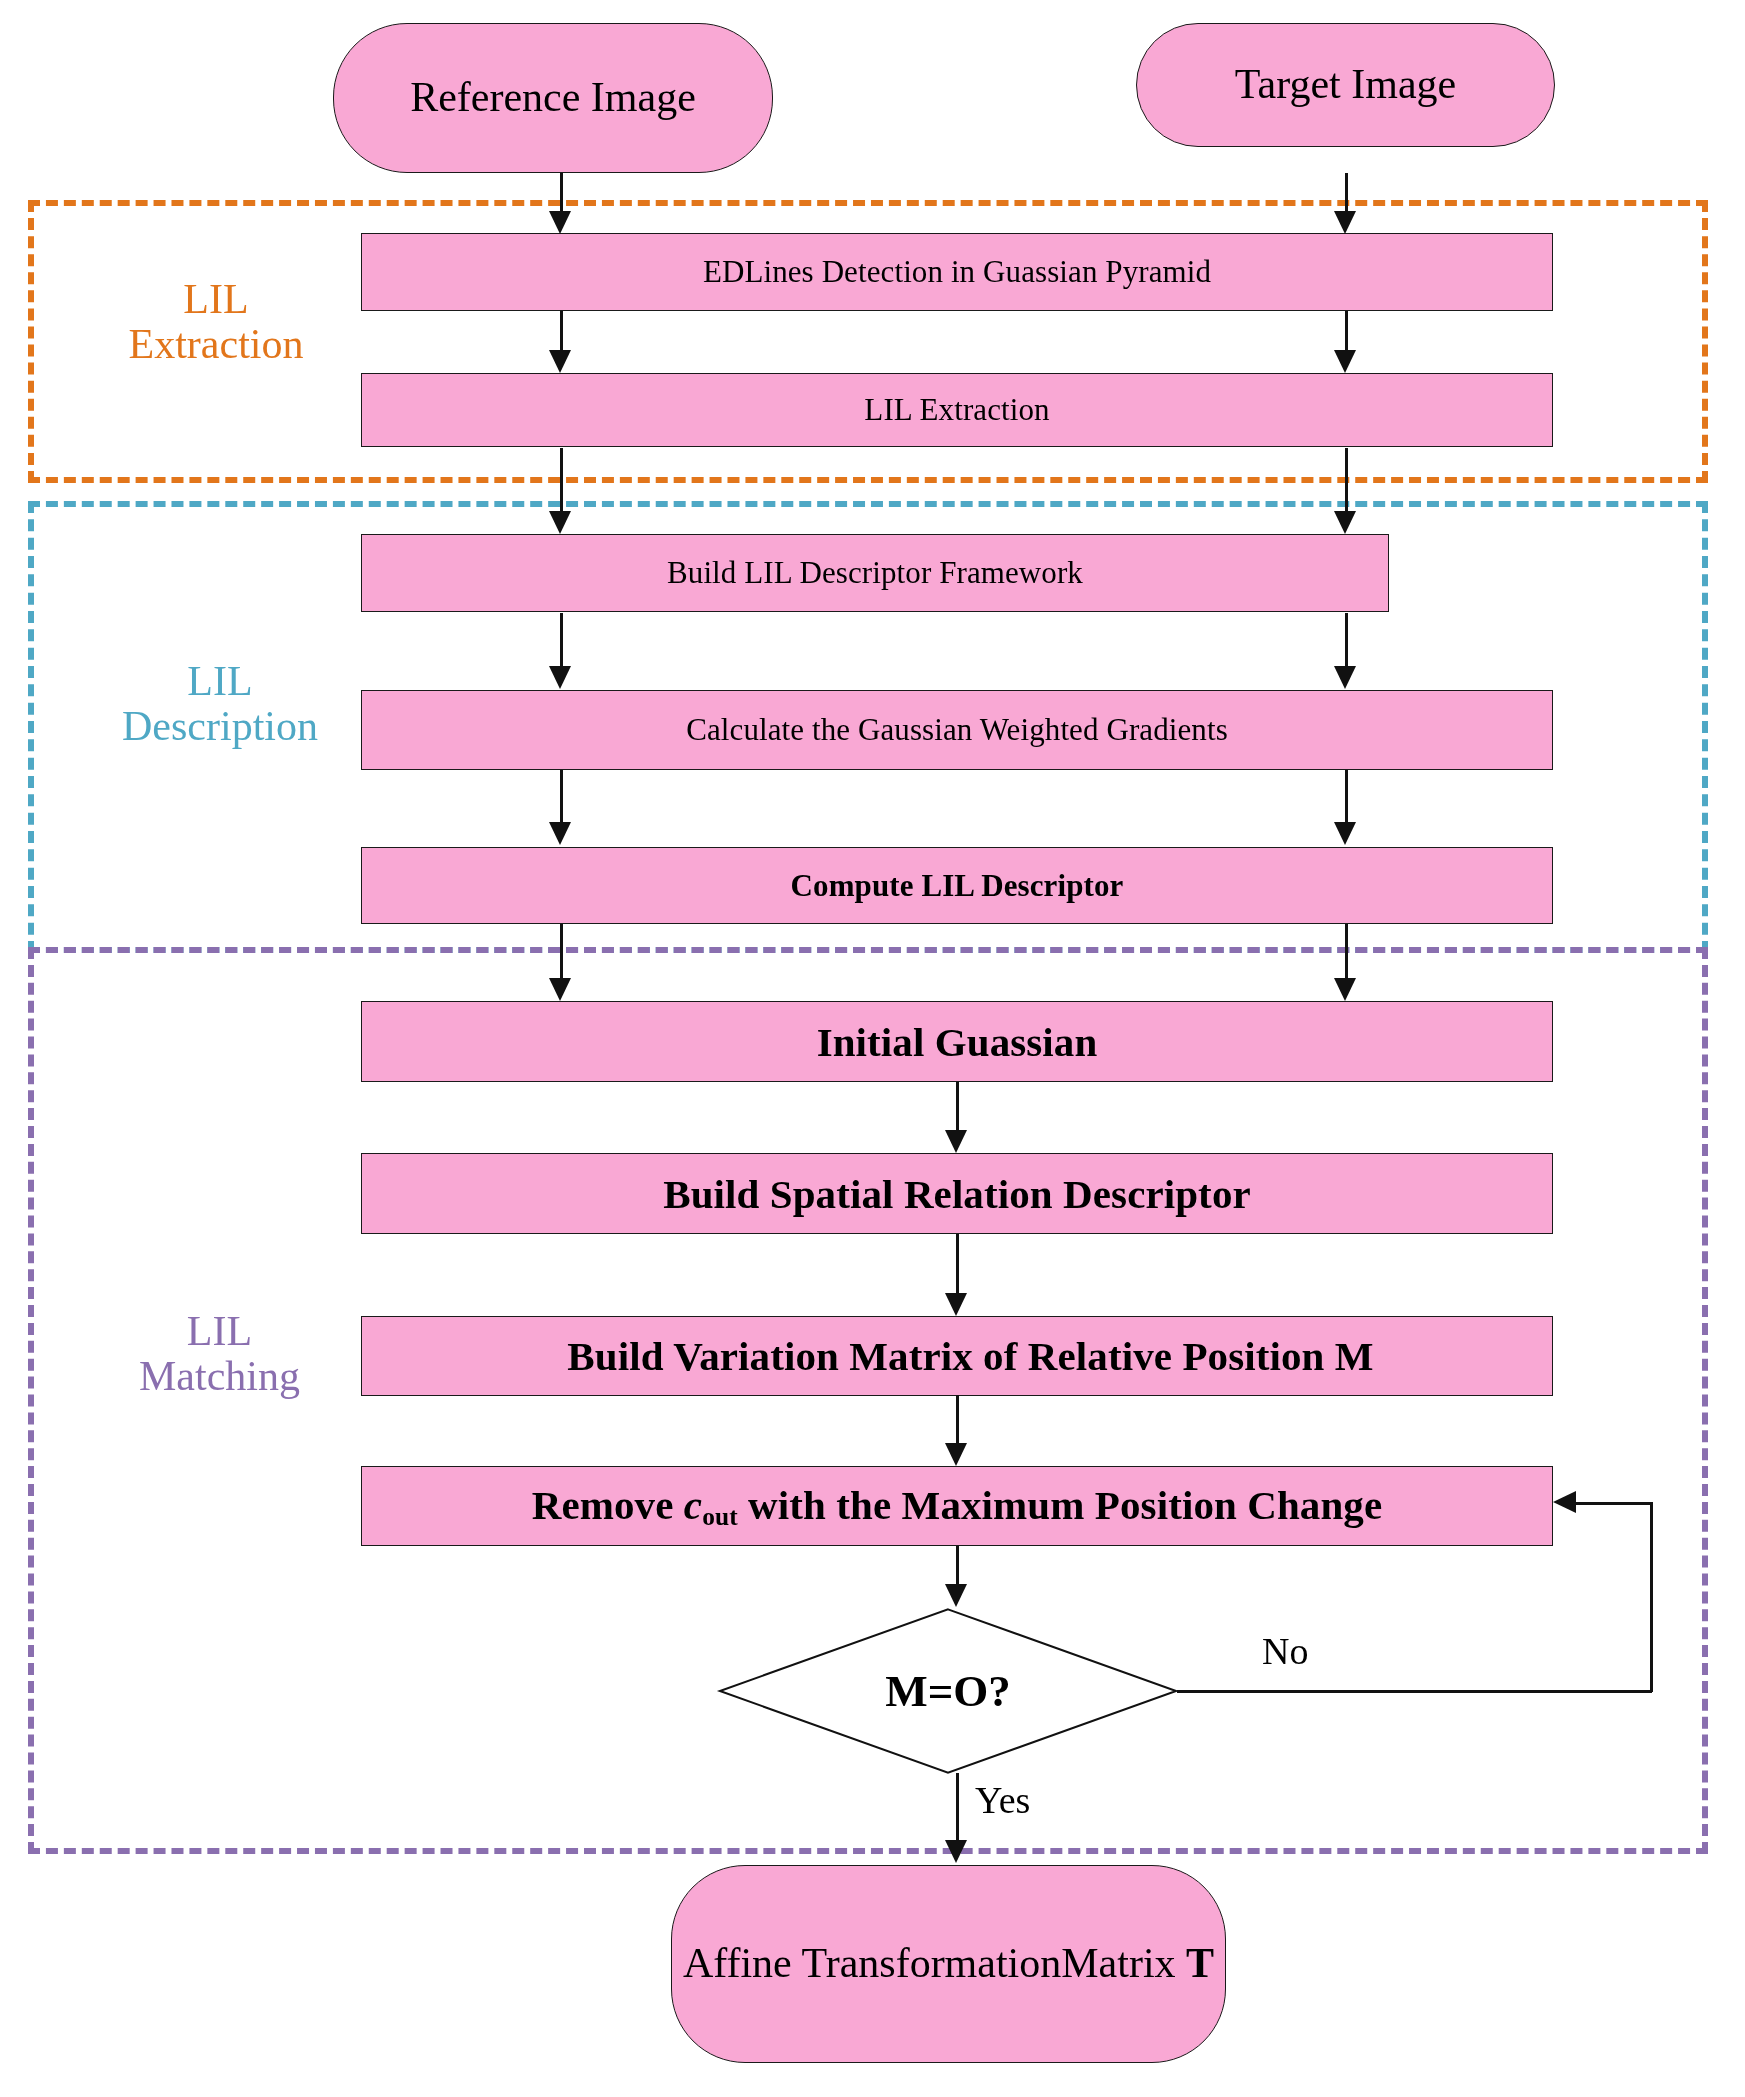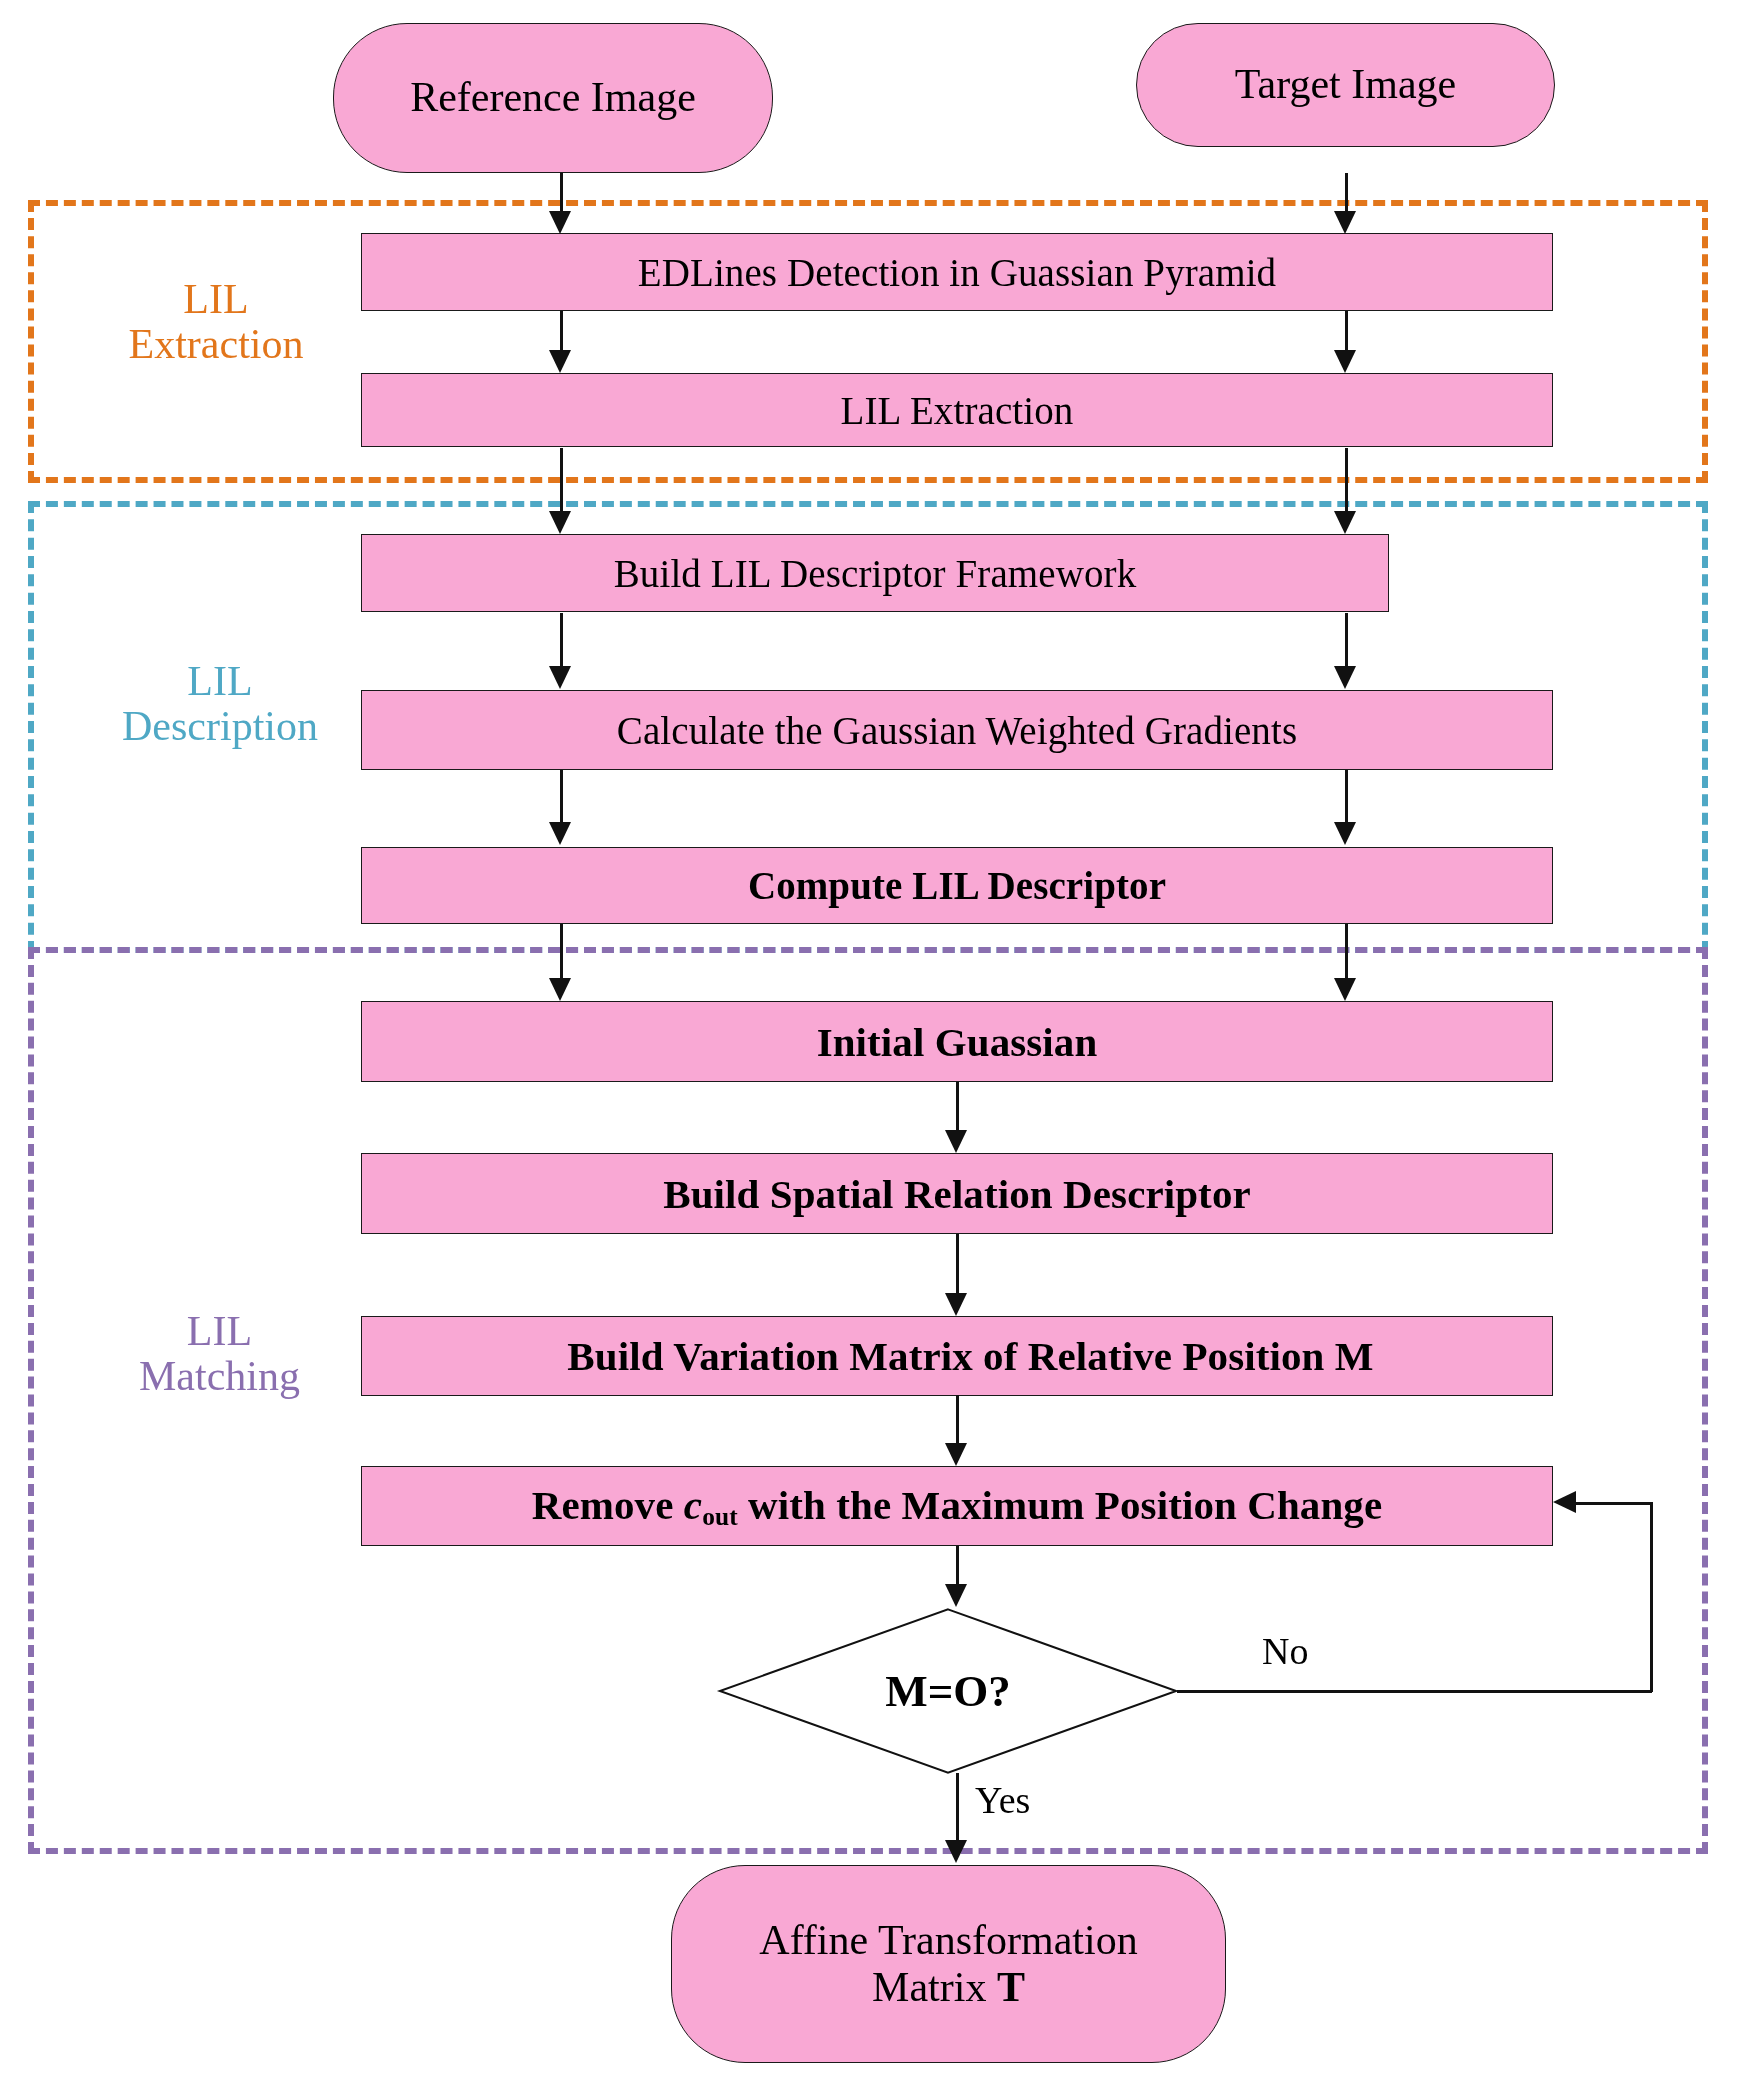--- a/index.html
+++ b/index.html
@@ -45,21 +45,21 @@
     color:#000;
   }
   .terminator{
     border:1.4px solid #1a1a1a;
     border-radius:74px;
     font-size:42px;
     line-height:1.12;
   }
   .process{
     border:1.4px solid #1a1a1a;
-    font-size:39px;
+    font-size:31px;
     letter-spacing:0.1px;
   }
   .process.bold{ font-weight:bold; font-size:41px; }
 
   
   .decision{
     position:absolute;
     background:transparent;
   }
   .decision svg{ position:absolute; left:0; top:0; overflow:visible;}
@@ -179,21 +179,21 @@
     </span>
   </div>
 
   <div class="decision" style="left:718px; top:1608px; width:460px; height:166px;">
     <svg width="460" height="166" viewBox="0 0 680 246">
       <polygon points="340,2 678,123 340,244 2,123" fill="#ffffff" stroke="#111111" stroke-width="3"></polygon>
     </svg>
     <div class="dtext">M=O?</div>
   </div>
 
-  <div class="node terminator" style="left:671px; top:1865px; width:555px; height:198px; flex-direction:column;">
+  <div class="node terminator" style="left:671px; top:1865px; width:555px; height:198px; flex-direction:row;">
     <span>Affine Transformation</span>
     <span>
       <span>Matrix </span><b class="mvar">T</b>
     </span>
   </div>
 
   <div class="vline" style="left:560px; top:173px; height:45px;"></div>
   <div class="arrowhead-down" style="left:549px; top:211px;"></div>
 
   <div class="vline" style="left:1345px; top:173px; height:45px;"></div>

